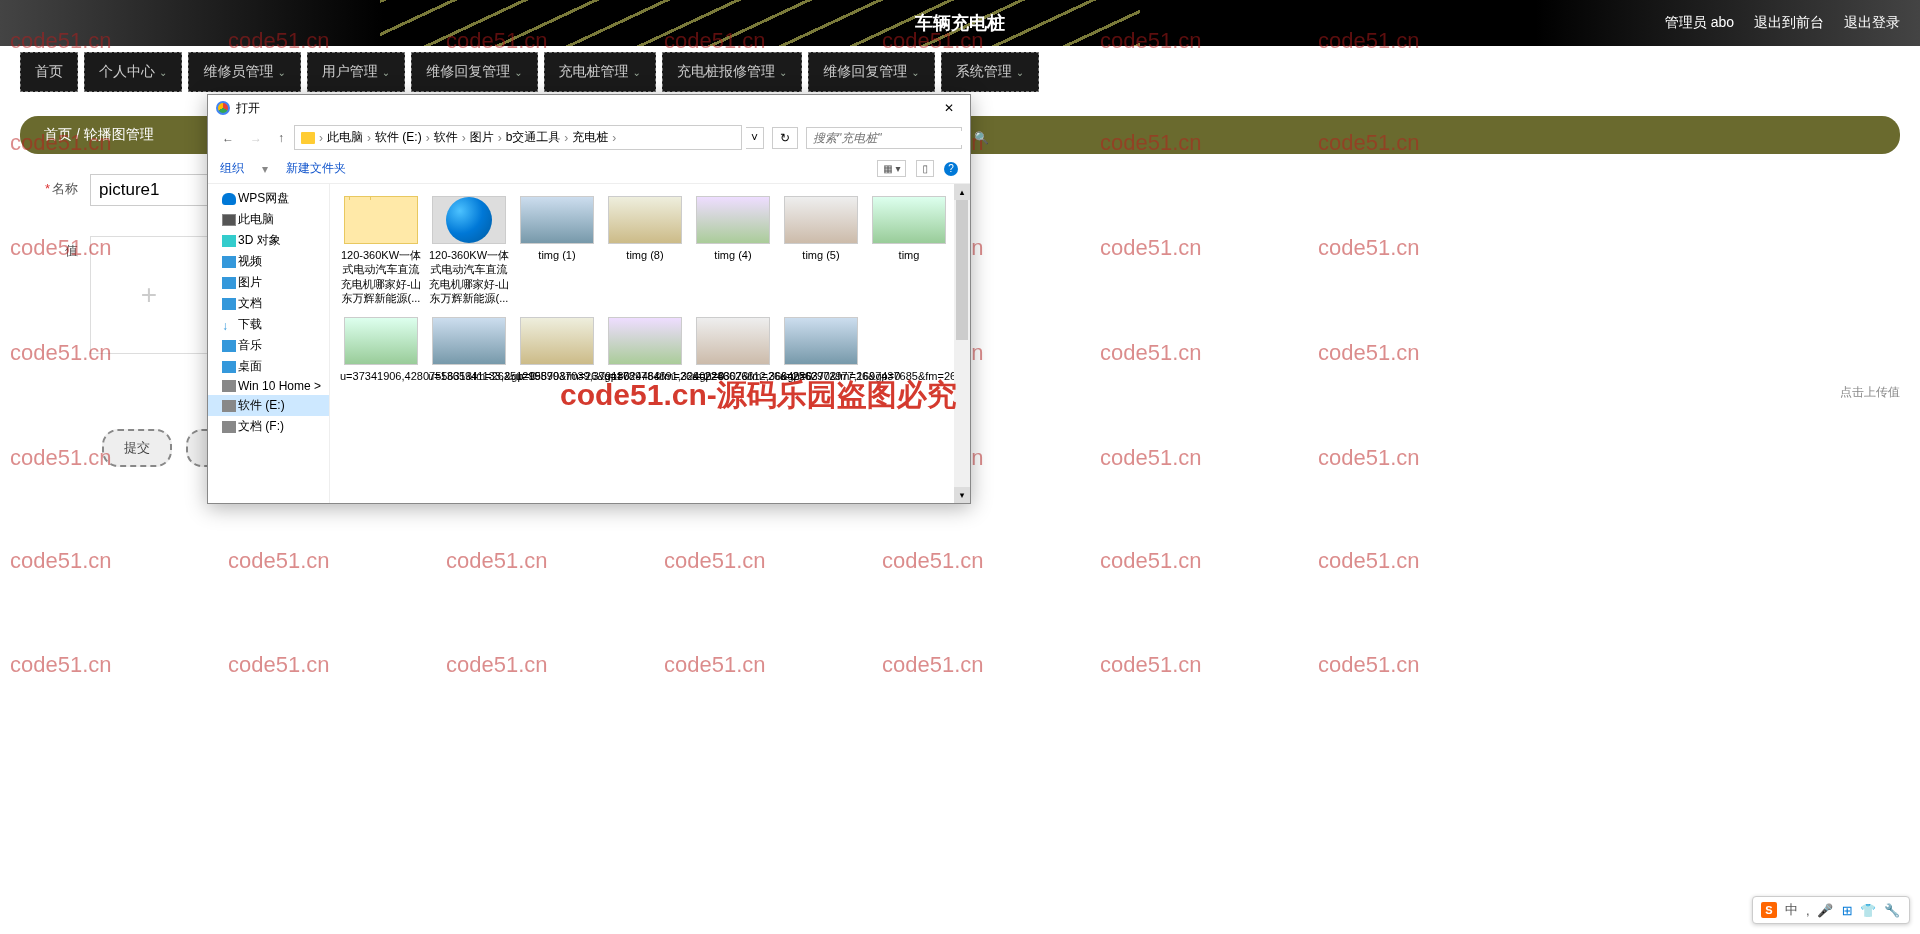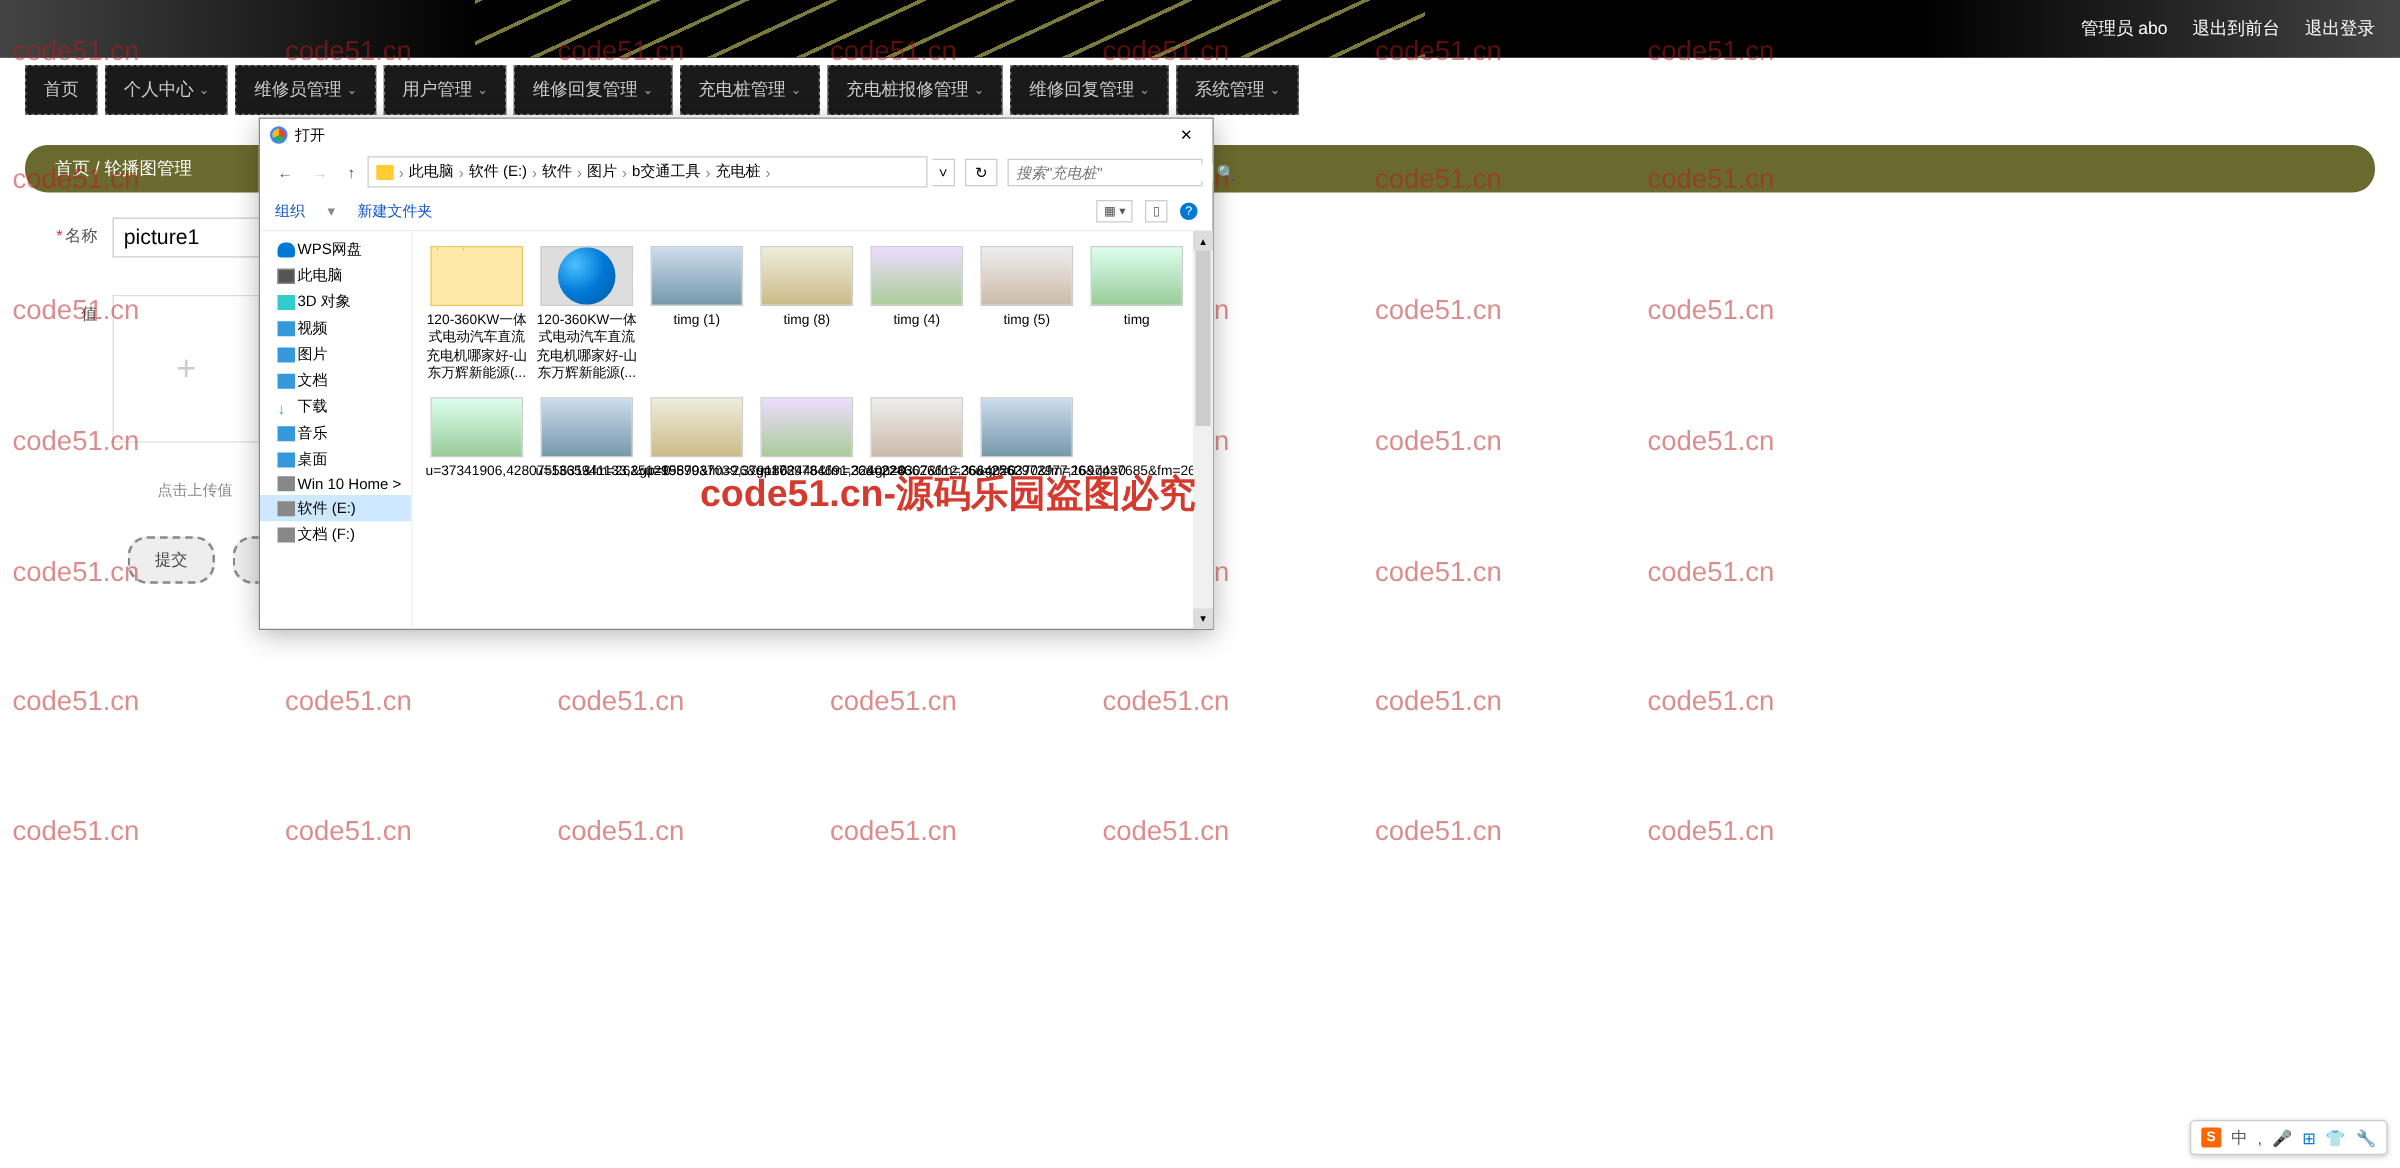--- a/index.html
+++ b/index.html
@@ -21,21 +21,21 @@
 
 .crumb { margin: 24px 20px 10px; background: #6a6a2e; color: #fff; border-radius: 18px; padding: 10px 24px; font-size: 14px; }
 
 
 .form { margin: 20px 20px; }
 .form-row { display: flex; align-items: flex-start; margin-bottom: 30px; font-size: 13px; }
 .form-label { width: 70px; text-align: right; padding-right: 12px; color: #555; padding-top: 6px;}
 .form-label .req { color: #d33; margin-right: 2px; }
 .form-input { border: 1px solid #ccc; padding: 5px 8px; width: 120px; font-size: 17px; }
 .upload-box { width: 118px; height: 118px; border: 1px solid #ddd; display: flex; align-items: center; justify-content: center; color: #ccc; font-size: 28px; cursor: pointer; }
-.upload-hint { font-size: 12px; color: #888; margin-top: 6px; margin-left: 106px;}
+.upload-hint { font-size: 12px; color: #888; margin-top: 6px; margin-left: 106px; text-align: right;}
 .btns { margin-left: 82px; display: flex; gap: 14px; }
 .btn { border: 2px dashed #888; background: #eee; padding: 8px 20px; border-radius: 16px; font-size: 13px; cursor: pointer; color: #444; }
 
 
 .wm { position: absolute; color: #b91c1c; font-size: 22px; opacity: 0.5; pointer-events: none; z-index: 1; }
 .wm-red { position: absolute; color: #d43a2e; font-size: 30px; font-weight: bold; z-index: 200; pointer-events: none; }
 
 
 .dialog { position: absolute; left: 207px; top: 94px; width: 764px; height: 410px; background: #fff; border: 1px solid #888; box-shadow: 0 4px 20px rgba(0,0,0,0.3); z-index: 100; font-size: 12px; display: flex; flex-direction: column; }
 .dlg-title { display: flex; align-items: center; padding: 4px 8px; gap: 6px; }
@@ -98,20 +98,21 @@
 .ime { position: absolute; right: 10px; bottom: 10px; background: #fff; border: 1px solid #ccc; border-radius: 4px; padding: 4px 8px; display: flex; gap: 8px; align-items: center; font-size: 13px; box-shadow: 0 1px 4px rgba(0,0,0,0.2);}
 .ime .s { width: 16px; height: 16px; background: #f60; color: #fff; display: flex; align-items: center; justify-content: center; font-size: 11px; font-weight: bold; border-radius: 2px;}
 .ime span { color: #555; cursor:pointer;}
 </style>
 </head>
 <body>
 
 <div class="header">
   <div class="header-bg"></div>
   <div class="header-stripes"></div>
+  <div class="header-title">车辆充电桩</div>
   <div class="header-right">
     <span>管理员 abo</span>
     <span>退出到前台</span>
     <span>退出登录</span>
   </div>
 </div>
 
 <div class="nav" id="nav">
     <div class="nav-item">
       <span>首页</span>

